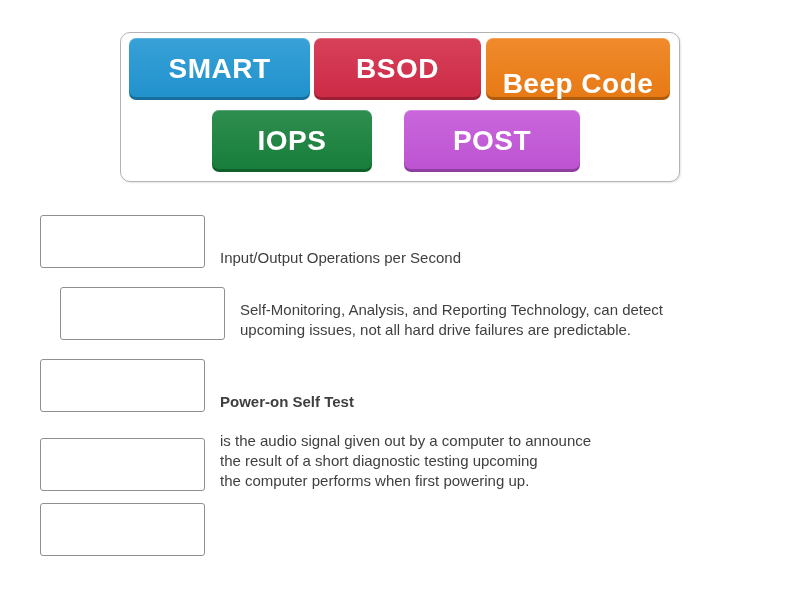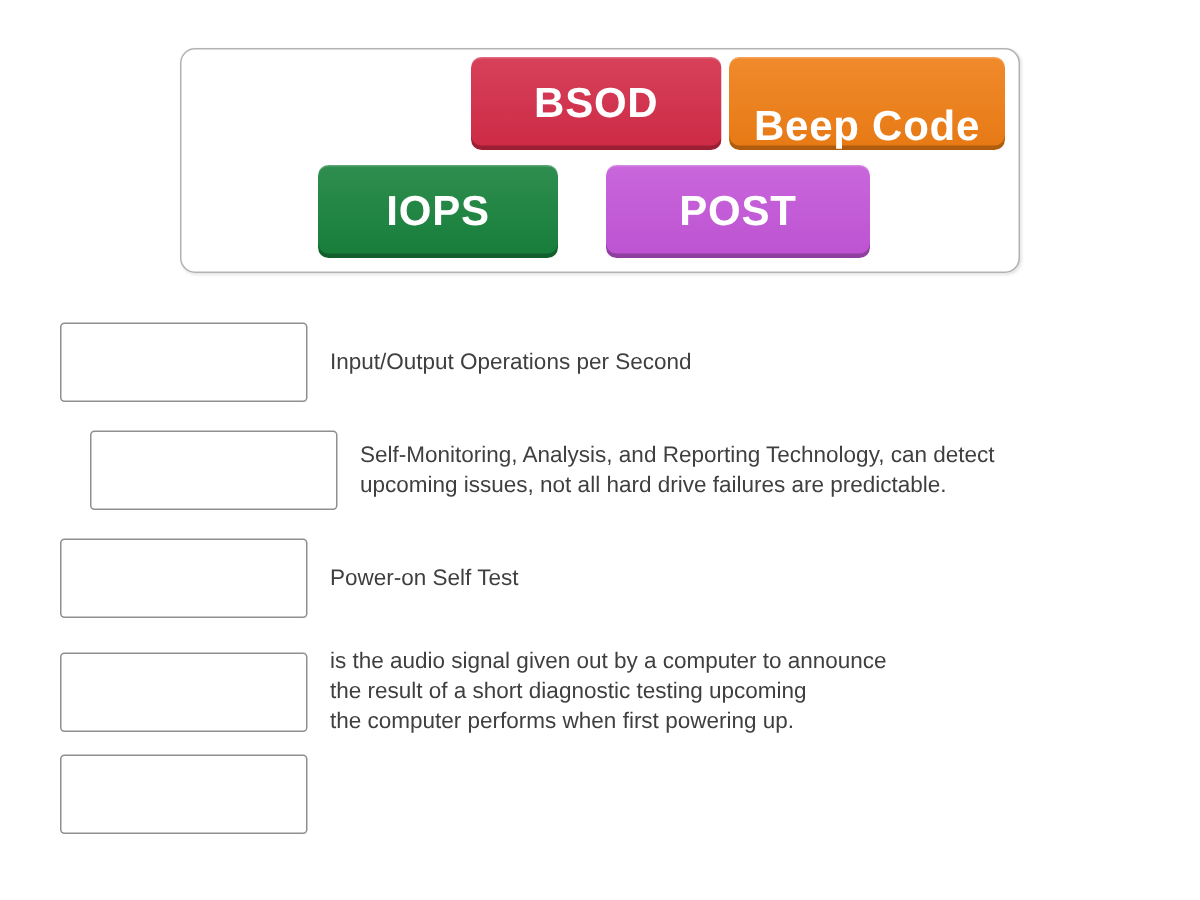--- a/index.html
+++ b/index.html
@@ -44,25 +44,25 @@
   .tile-bsod  { left: 193px; top: 5px;  width: 167px; }
   .tile-beep  { left: 365px; top: 5px;  width: 184px; }
   .tile-iops  { left: 91px;  top: 77px; width: 160px; }
   .tile-post  { left: 283px; top: 77px; width: 176px; }
 
   
   .row {
     position: absolute;
     left: 40px;
     display: flex;
-    align-items: center;
+    align-items: flex-end;
   }
   .row-1 { top: 215px; }
   .row-2 { top: 287px; padding-left: 20px; }
-  .row-3 { top: 359px; }
+  .row-3 { top: 359px; font-weight: bold; }
   .row-4 { top: 431px; }
   .row-5 { top: 503px; }
   .slot {
     width: 163px;
     height: 51px;
     background: #ffffff;
     border: 1px solid #8f8f8f;
     border-radius: 3px;
     flex: 0 0 auto;
   }
@@ -72,20 +72,23 @@
     font-size: 15px;
     line-height: 20px;
   }
 </style>
 </head>
 <body>
 
 <div class="stage">
 
   <div class="tray">
+    <div class="tile tile-smart" style="background-color: rgb(33, 150, 211);">
+      <span>SMART</span>
+    </div>
     <div class="tile tile-bsod" style="background-color: rgb(211, 43, 71);">
       <span>BSOD</span>
     </div>
     <div class="tile tile-beep" style="background-color: rgb(238, 125, 20); align-items: flex-end;">
       <span>Beep Code</span>
     </div>
     <div class="tile tile-iops" style="background-color: rgb(23, 129, 59);">
       <span>IOPS</span>
     </div>
     <div class="tile tile-post" style="background-color: rgb(195, 85, 216);">

